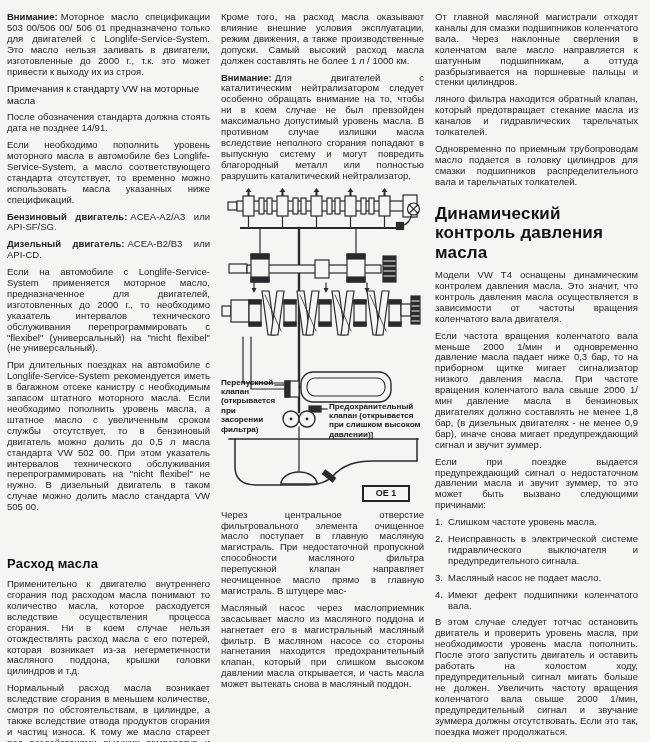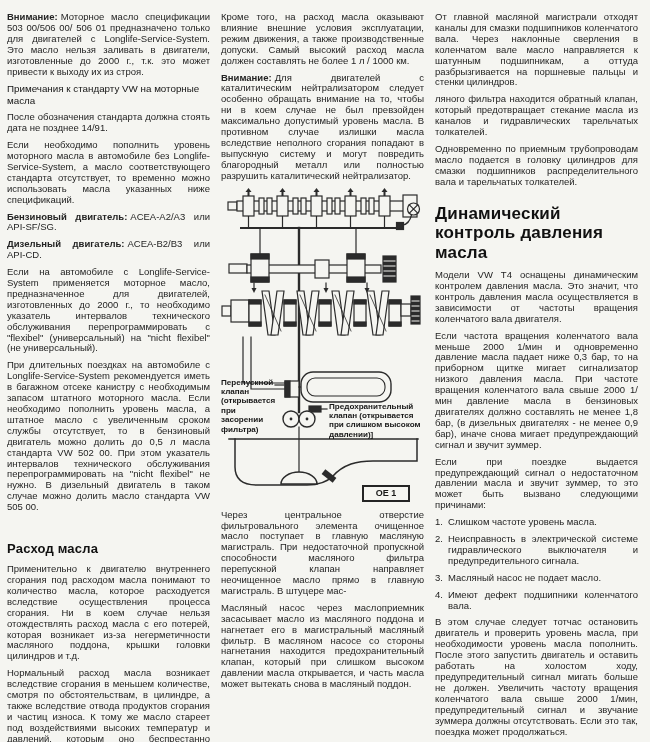--- a/index.html
+++ b/index.html
@@ -7,21 +7,21 @@
     width:650px;height:742px;overflow:hidden;
     background:#f5f5f1;color:#1d1d1d;
     font-family:"Liberation Sans", sans-serif;
   }
   .page{display:flex;gap:11px;padding:12px 7px;box-sizing:border-box;height:100%}
   .col{width:203px;flex:0 0 203px}
   .p{font-size:9.5px;line-height:10.9px;text-align:justify;margin:0 0 6px;color:#242424}
   .lead{font-weight:bold;margin-right:3px}
   .subhead{font-size:9.8px;font-weight:normal;line-height:11.4px;margin:2px 0 6px;color:#141414}
   .bighead{font-size:17px;font-weight:bold;line-height:19.5px;letter-spacing:.2px;margin:12px 0 8px;color:#111}
-  .gap-top{margin-top:28px}
+  .gap-top{margin-top:43px}
   .li{display:flex;margin:0 0 6px;font-size:9.5px;line-height:10.9px;text-align:justify}
   .li .num{flex:0 0 13px;font-weight:normal}
   .li .txt{flex:1}
 
   
   .diagram{position:relative;width:203px;height:308px;margin:6px 0 14px}
   .diagram svg{position:absolute;left:0;top:0}
   .dlabel{position:absolute;font-size:8.1px;font-weight:bold;line-height:9.4px;color:#181818}
   .dlabel.hydraulic{left:99px;top:43px;width:104px}
   .dlabel.bypass{left:0px;top:190px;width:56px}

